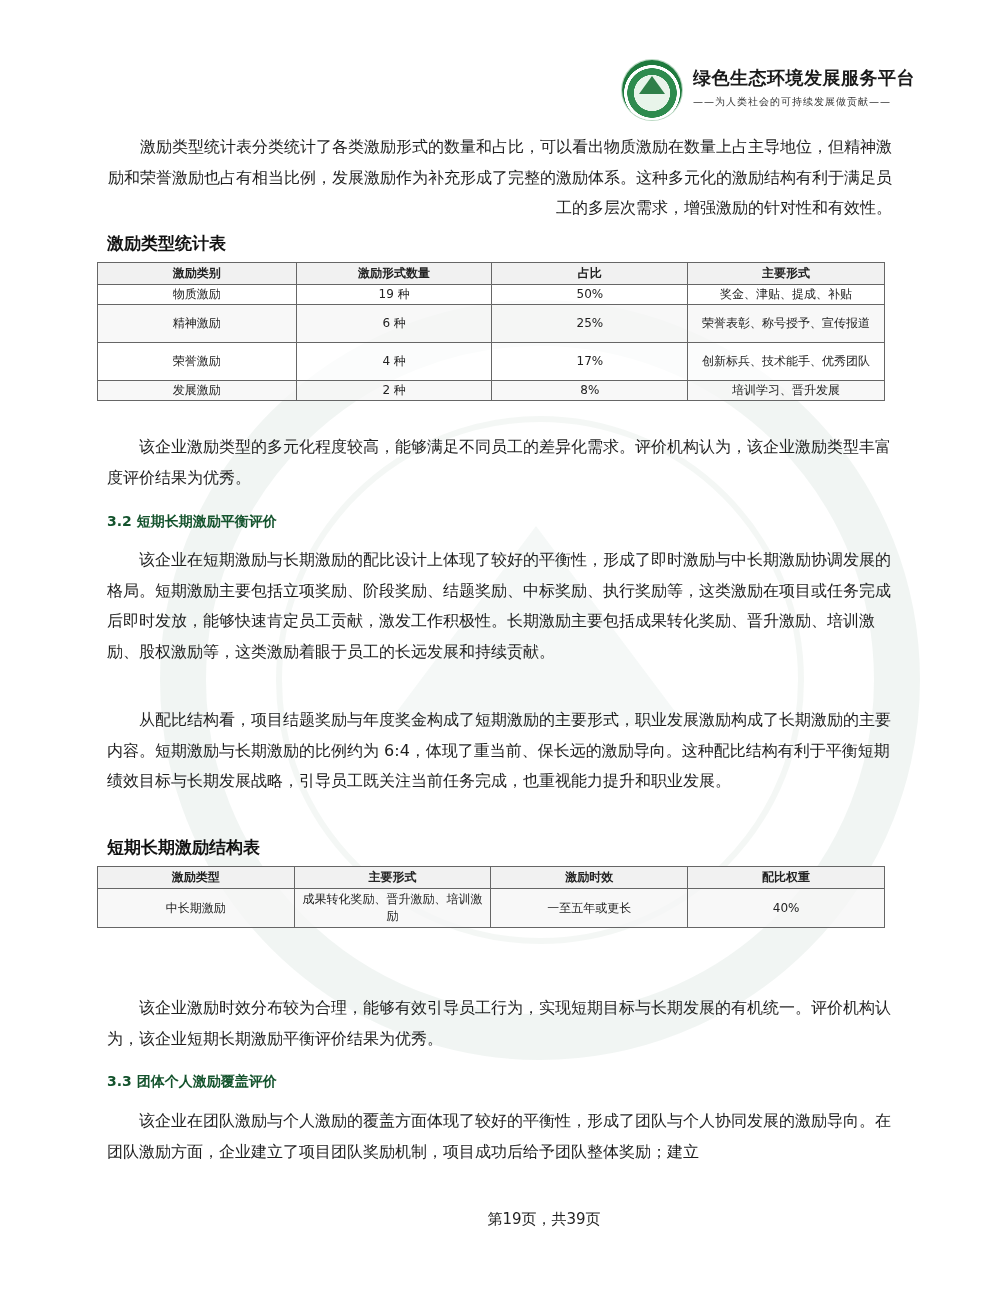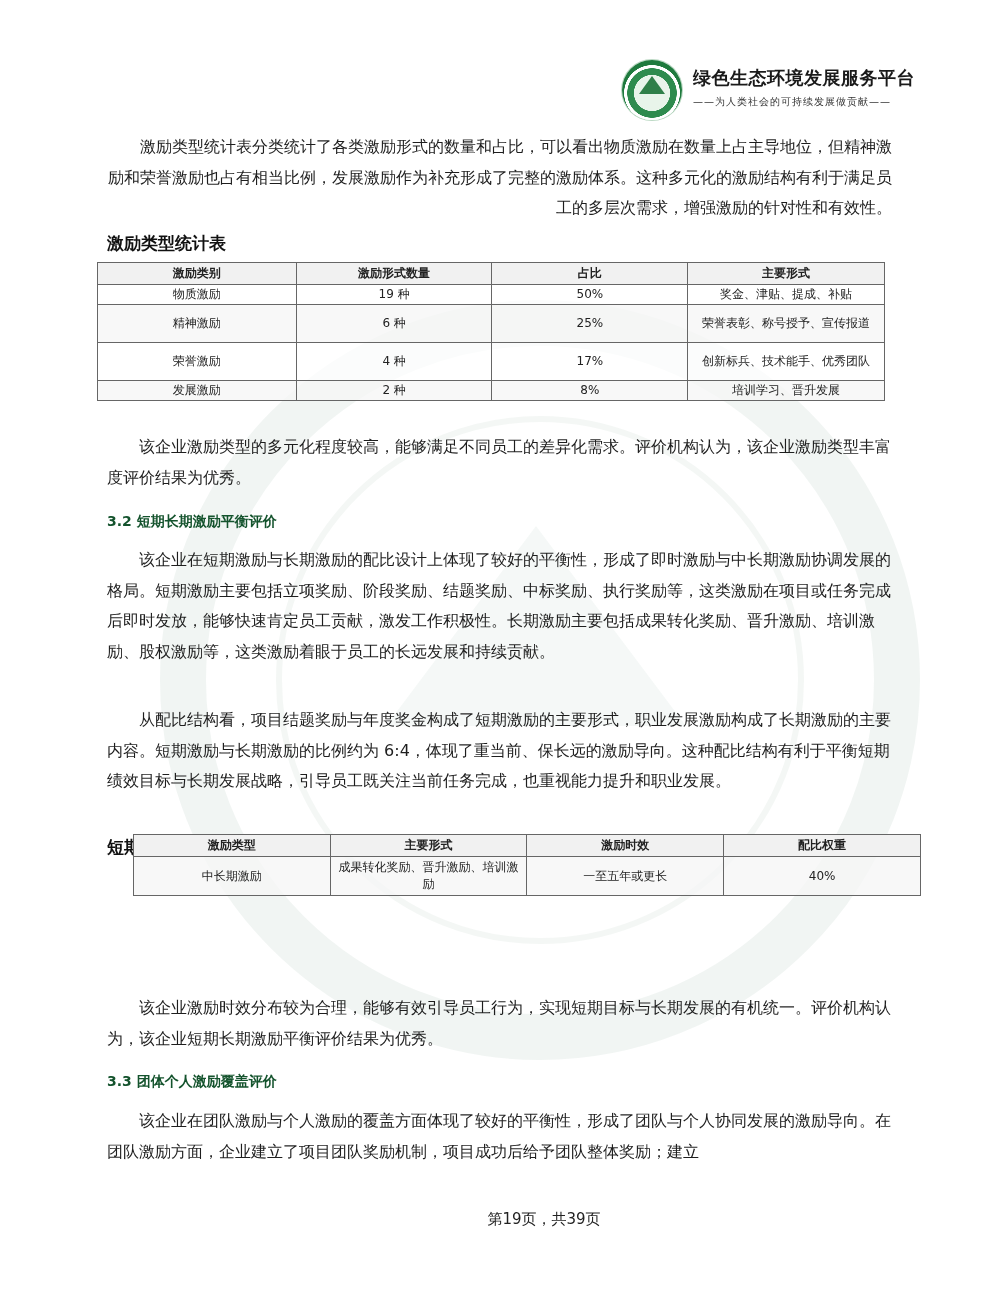--- a/index.html
+++ b/index.html
@@ -115,21 +115,21 @@
   <div class="para" style="top:432px;">该企业激励类型的多元化程度较高，能够满足不同员工的差异化需求。评价机构认为，该企业激励类型丰富度评价结果为优秀。</div>
 
   <div class="section" style="top:513px;">3.2 短期长期激励平衡评价</div>
 
   <div class="para" style="top:545px;">该企业在短期激励与长期激励的配比设计上体现了较好的平衡性，形成了即时激励与中长期激励协调发展的格局。短期激励主要包括立项奖励、阶段奖励、结题奖励、中标奖励、执行奖励等，这类激励在项目或任务完成后即时发放，能够快速肯定员工贡献，激发工作积极性。长期激励主要包括成果转化奖励、晋升激励、培训激励、股权激励等，这类激励着眼于员工的长远发展和持续贡献。</div>
 
   <div class="para" style="top:705px;">从配比结构看，项目结题奖励与年度奖金构成了短期激励的主要形式，职业发展激励构成了长期激励的主要内容。短期激励与长期激励的比例约为 6:4，体现了重当前、保长远的激励导向。这种配比结构有利于平衡短期绩效目标与长期发展战略，引导员工既关注当前任务完成，也重视能力提升和职业发展。</div>
 
   <div class="tbl-title" style="top:836px;">短期长期激励结构表</div>
 
-  <table class="data" style="top:834px;margin-left:36px;">
+  <table class="data" style="top:866px;">
     <colgroup>
       <col style="width:197px">
         <col style="width:197px">
         <col style="width:197px">
         <col style="width:197px">
     </colgroup>
     <thead>
       <tr>
         <th>激励类型</th>
         <th>主要形式</th>

